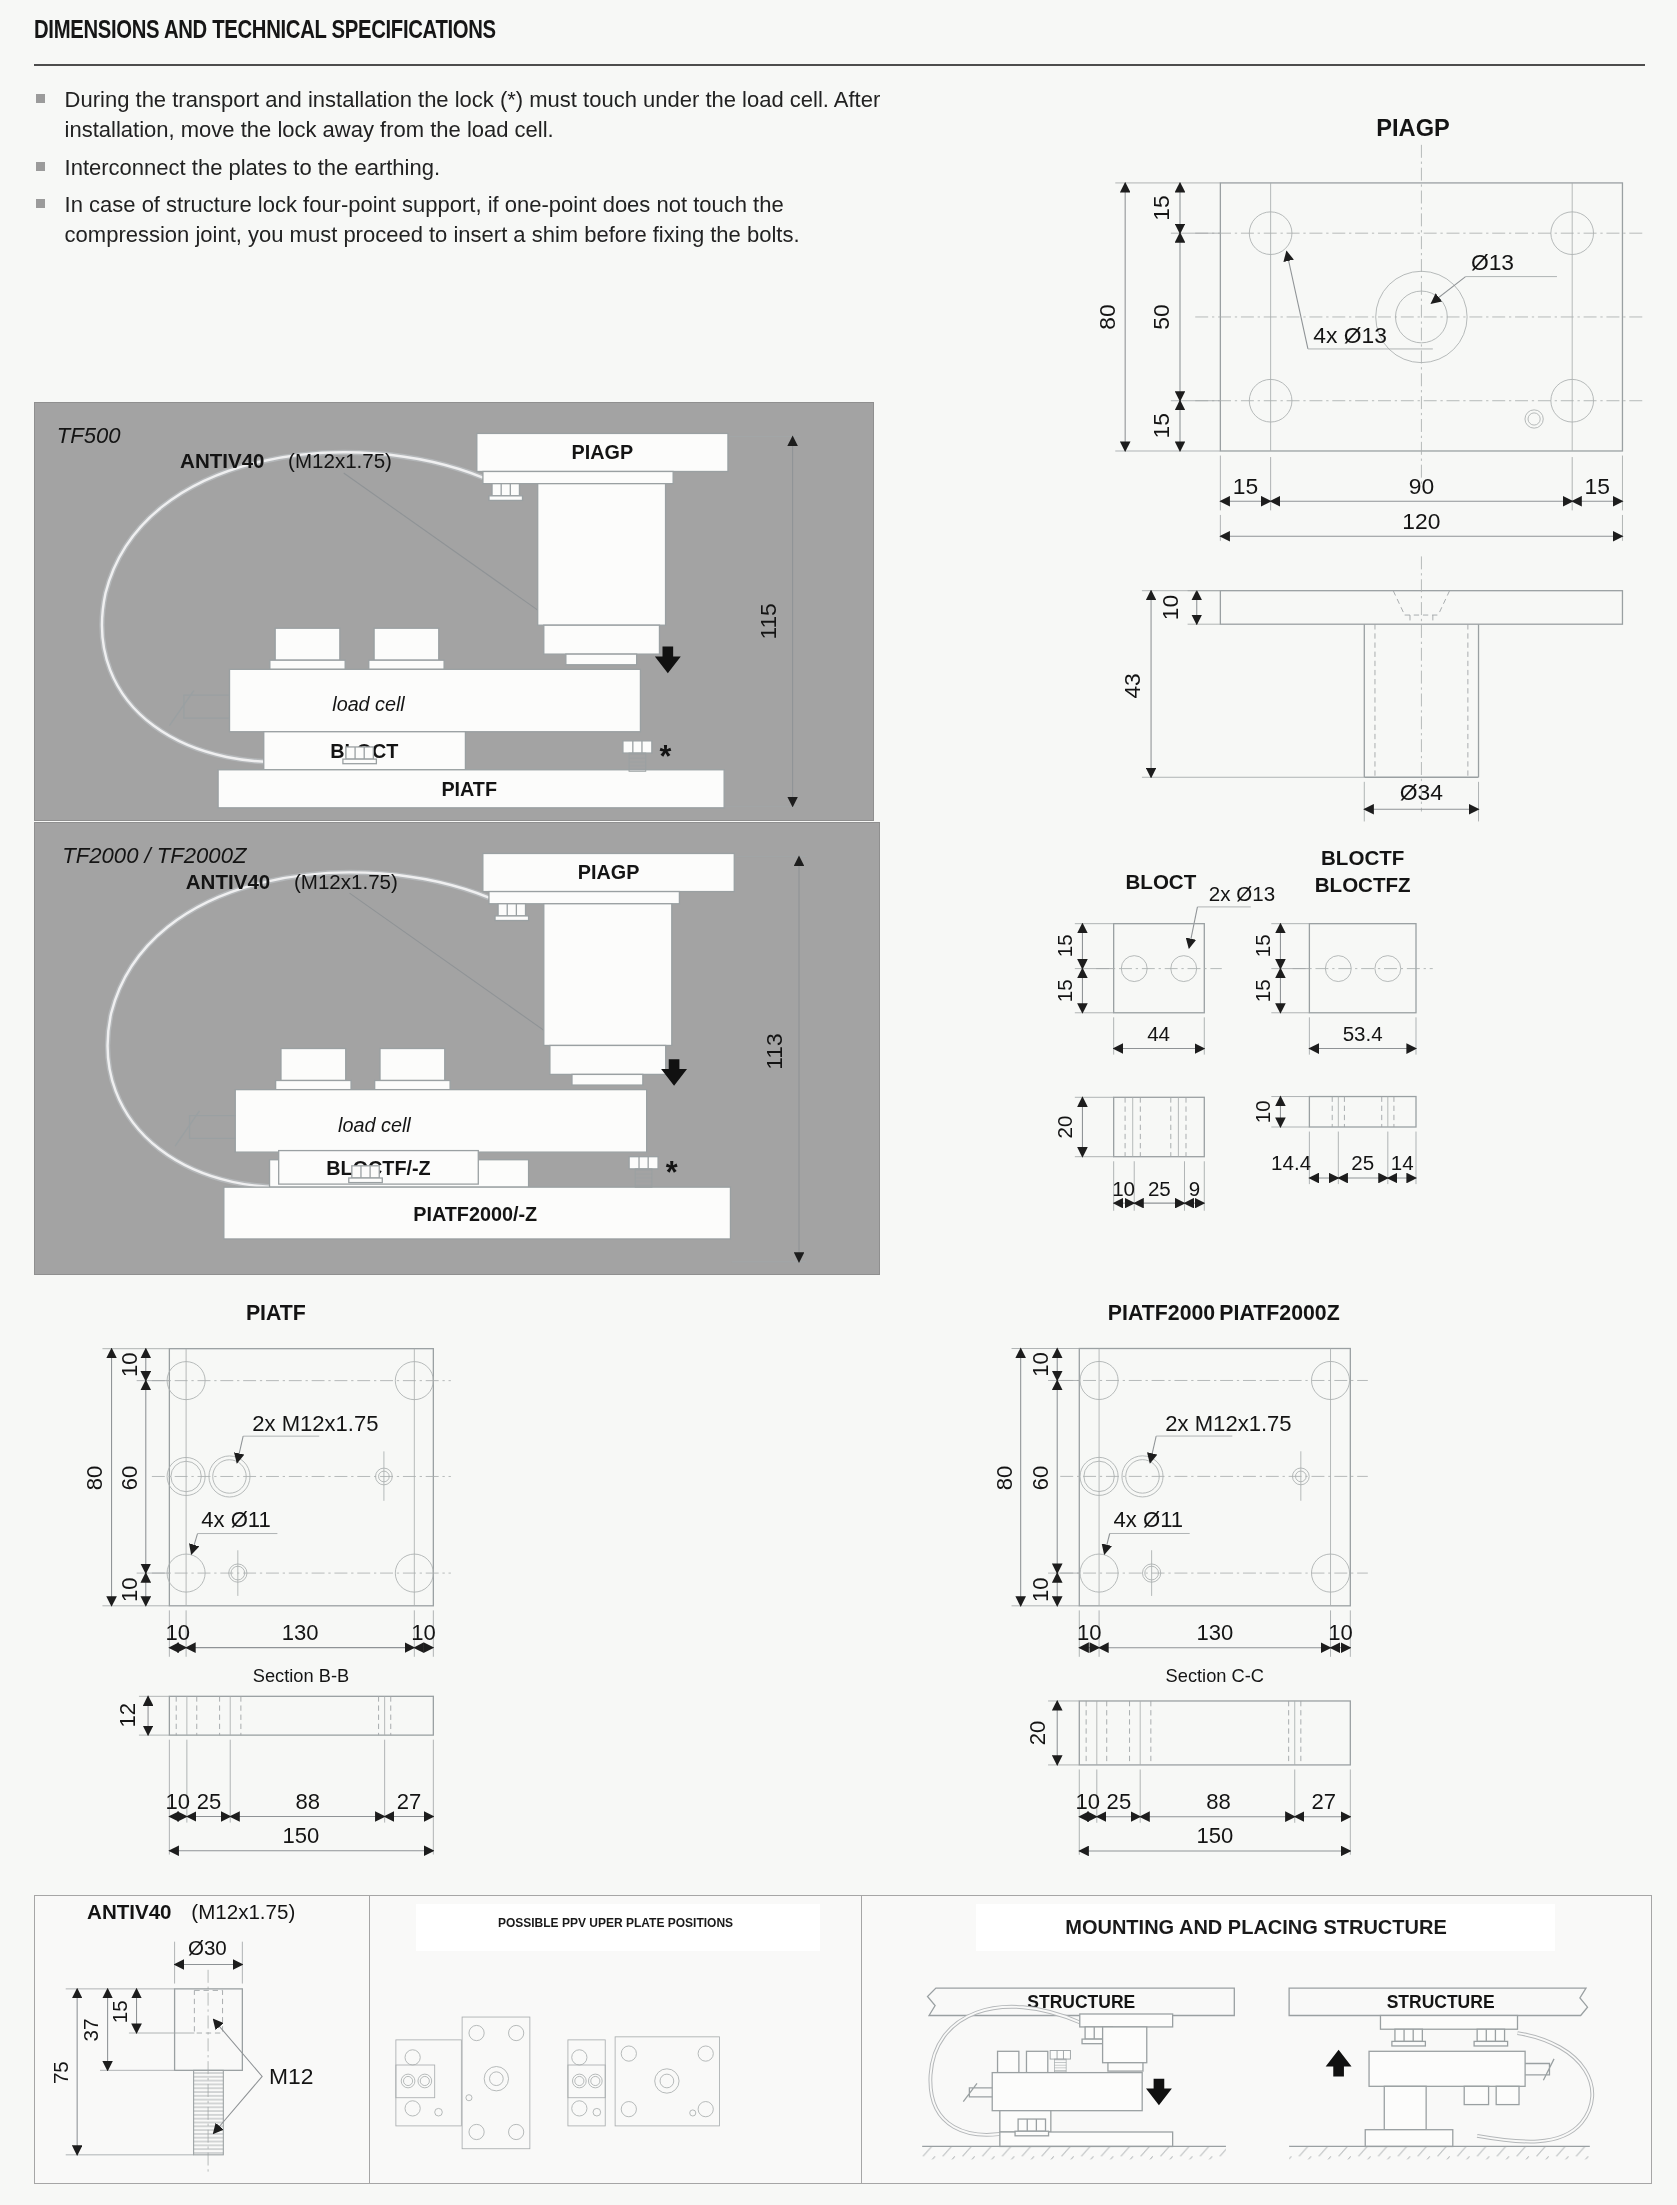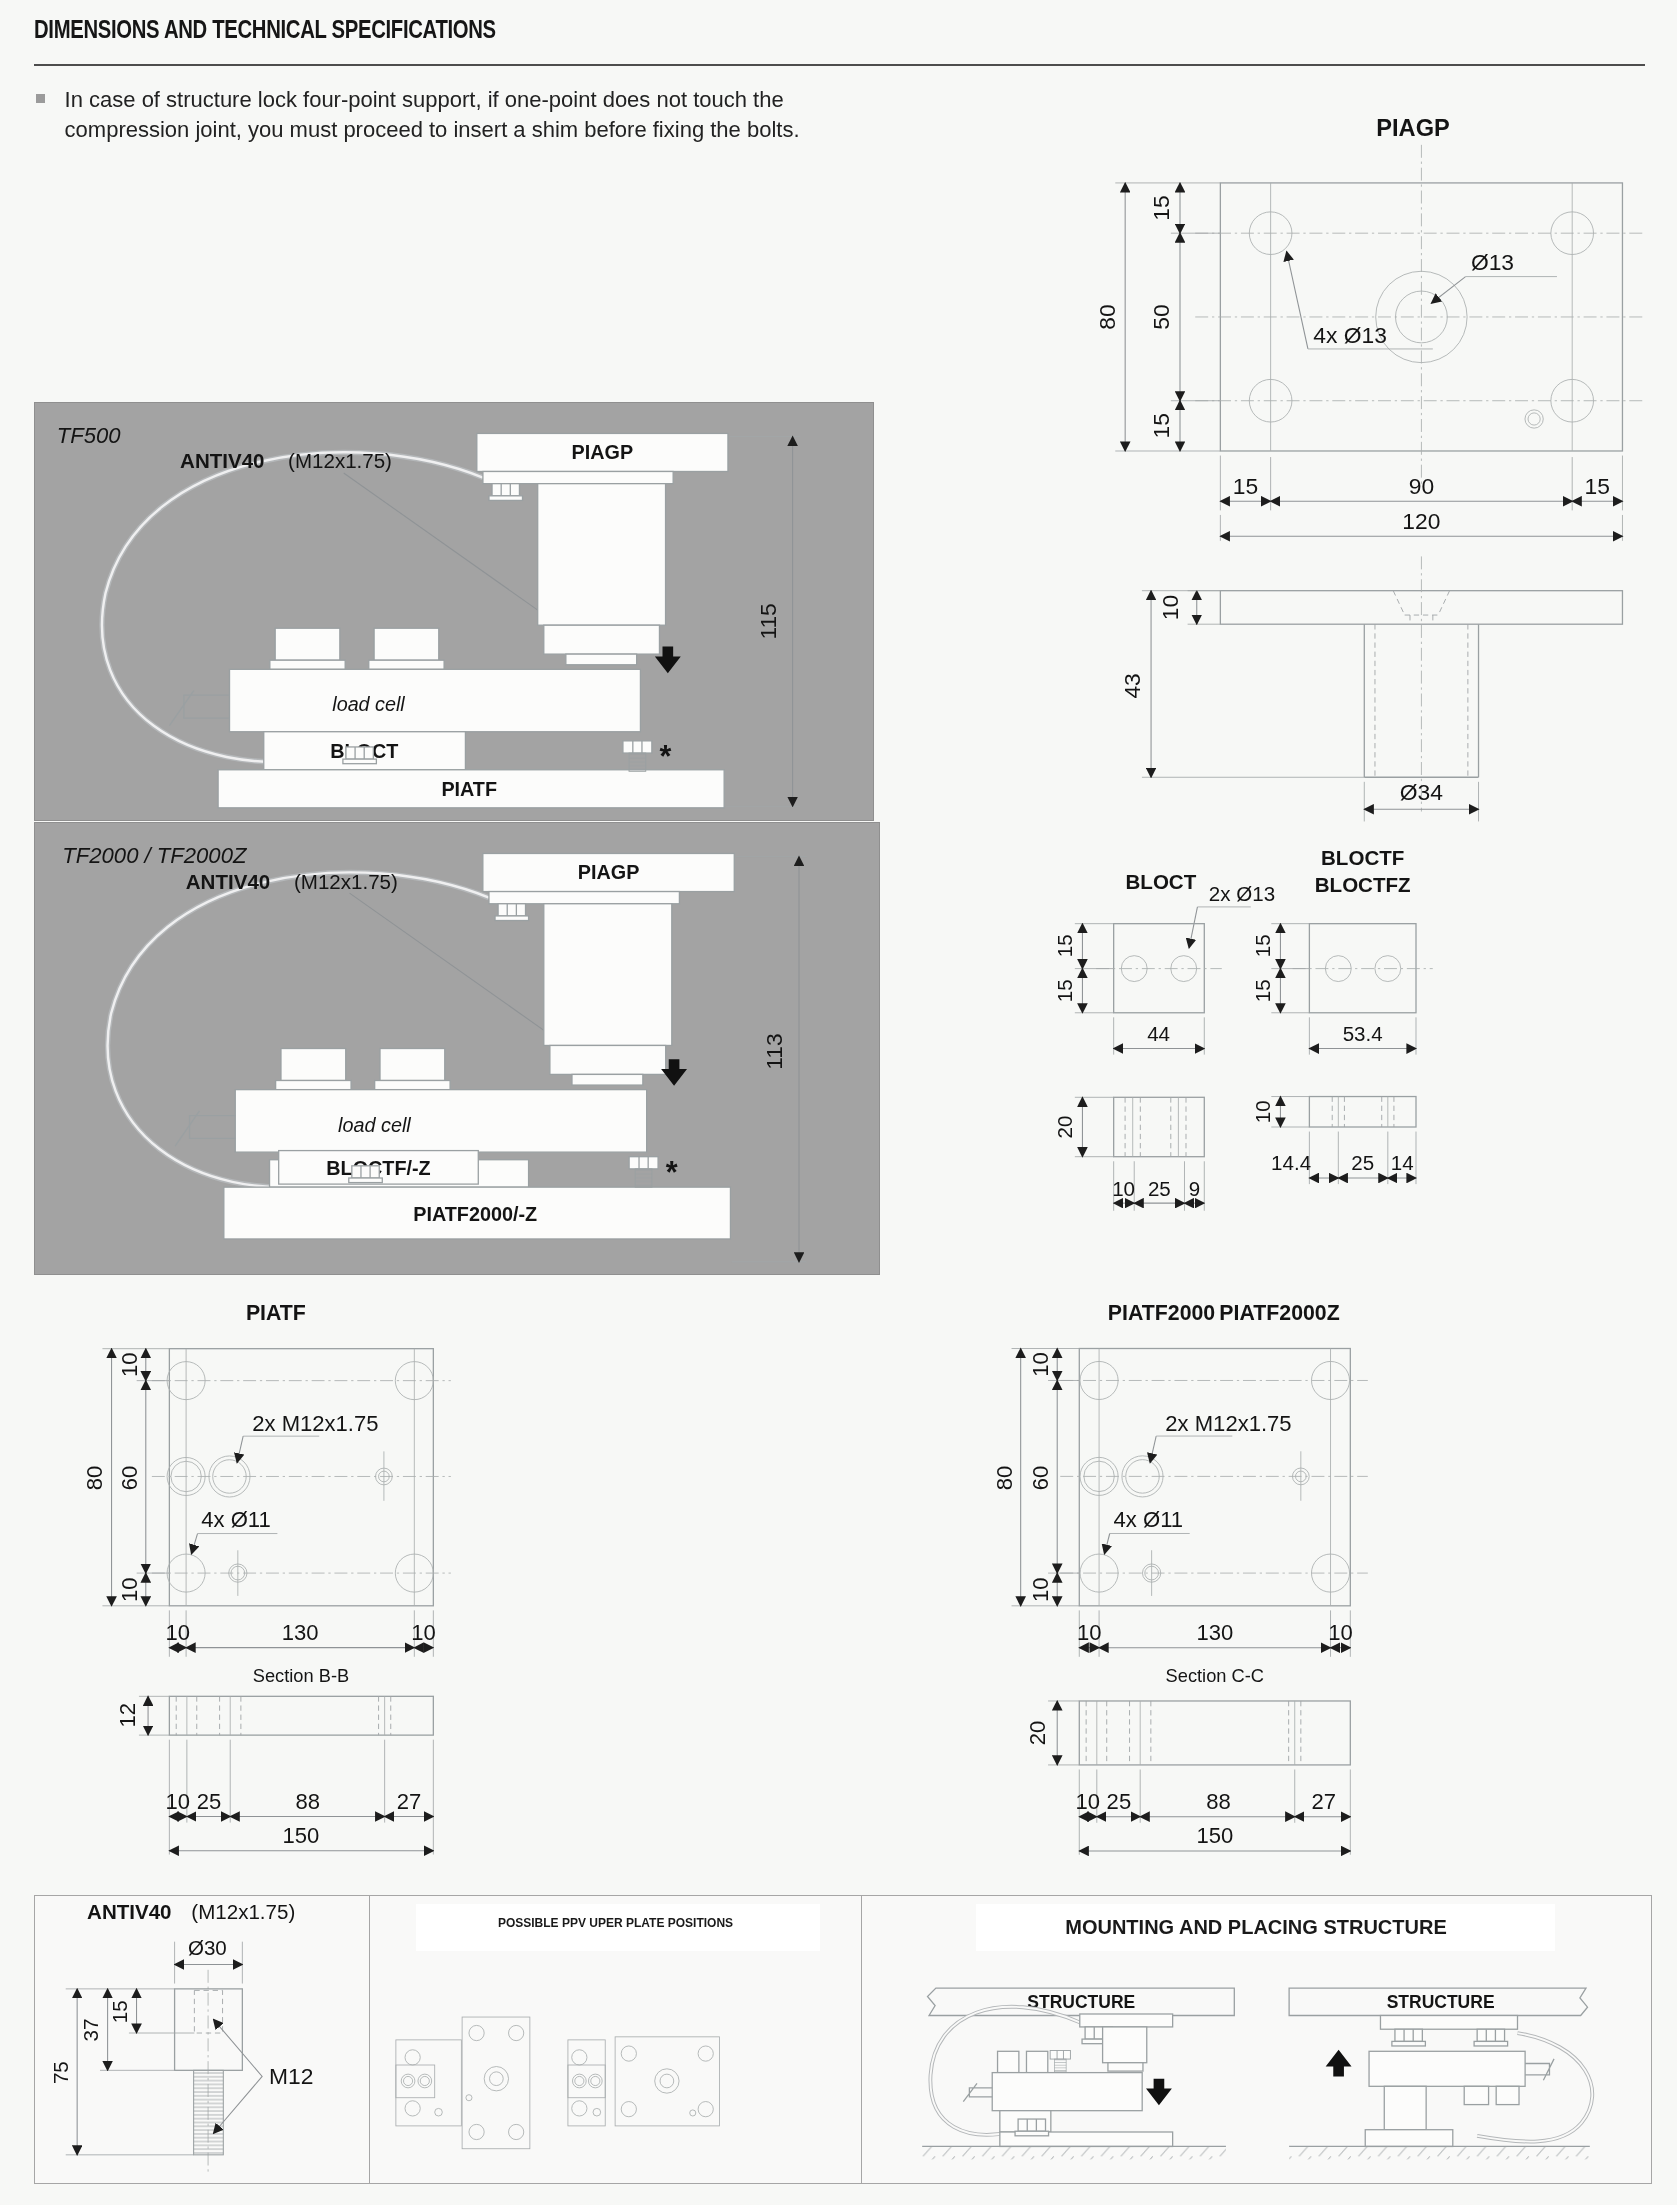--- a/index.html
+++ b/index.html
@@ -57,20 +57,28 @@
       <rect x="8" y="16" width="22" height="24" fill="url(#thr)" stroke="#9aa0a2" stroke-width="1.2"></rect>
     </g>
     <path id="darr" d="M-7,0 h14 v13 h10 l-17,22 -17,-22 h10 z" fill="#111"></path>
   </defs>
 </svg>
 
 <div class="abs page-title" style="left:34px;top:13.7px;">DIMENSIONS AND TECHNICAL SPECIFICATIONS</div>
 <div class="abs rule" style="left:34px;top:64px;width:1611px;"></div>
 
 <div class="abs bullets" style="left:34px;top:85px;">
+  <div class="bullet-row">
+    <span class="bullet-sq"></span>
+    <span class="bullet-tx">During the transport and installation the lock (*) must touch under the load cell. After installation, move the lock away from the load cell.</span>
+  </div>
+  <div class="bullet-row">
+    <span class="bullet-sq"></span>
+    <span class="bullet-tx">Interconnect the plates to the earthing.</span>
+  </div>
   <div class="bullet-row">
     <span class="bullet-sq"></span>
     <span class="bullet-tx">In case of structure lock four-point support, if one-point does not touch the compression joint, you must proceed to insert a shim before fixing the bolts.</span>
   </div>
 </div>
 
 <div class="abs panel" style="left:34px;top:402px;width:838px;height:417px;">
 <svg width="838" height="417" viewBox="0 0 1100 548">
   <text x="28" y="52" class="ti" font-size="29">TF500</text>
   <path class="dim" d="M405,92 L742,330" marker-end="url(#ah)"></path>

